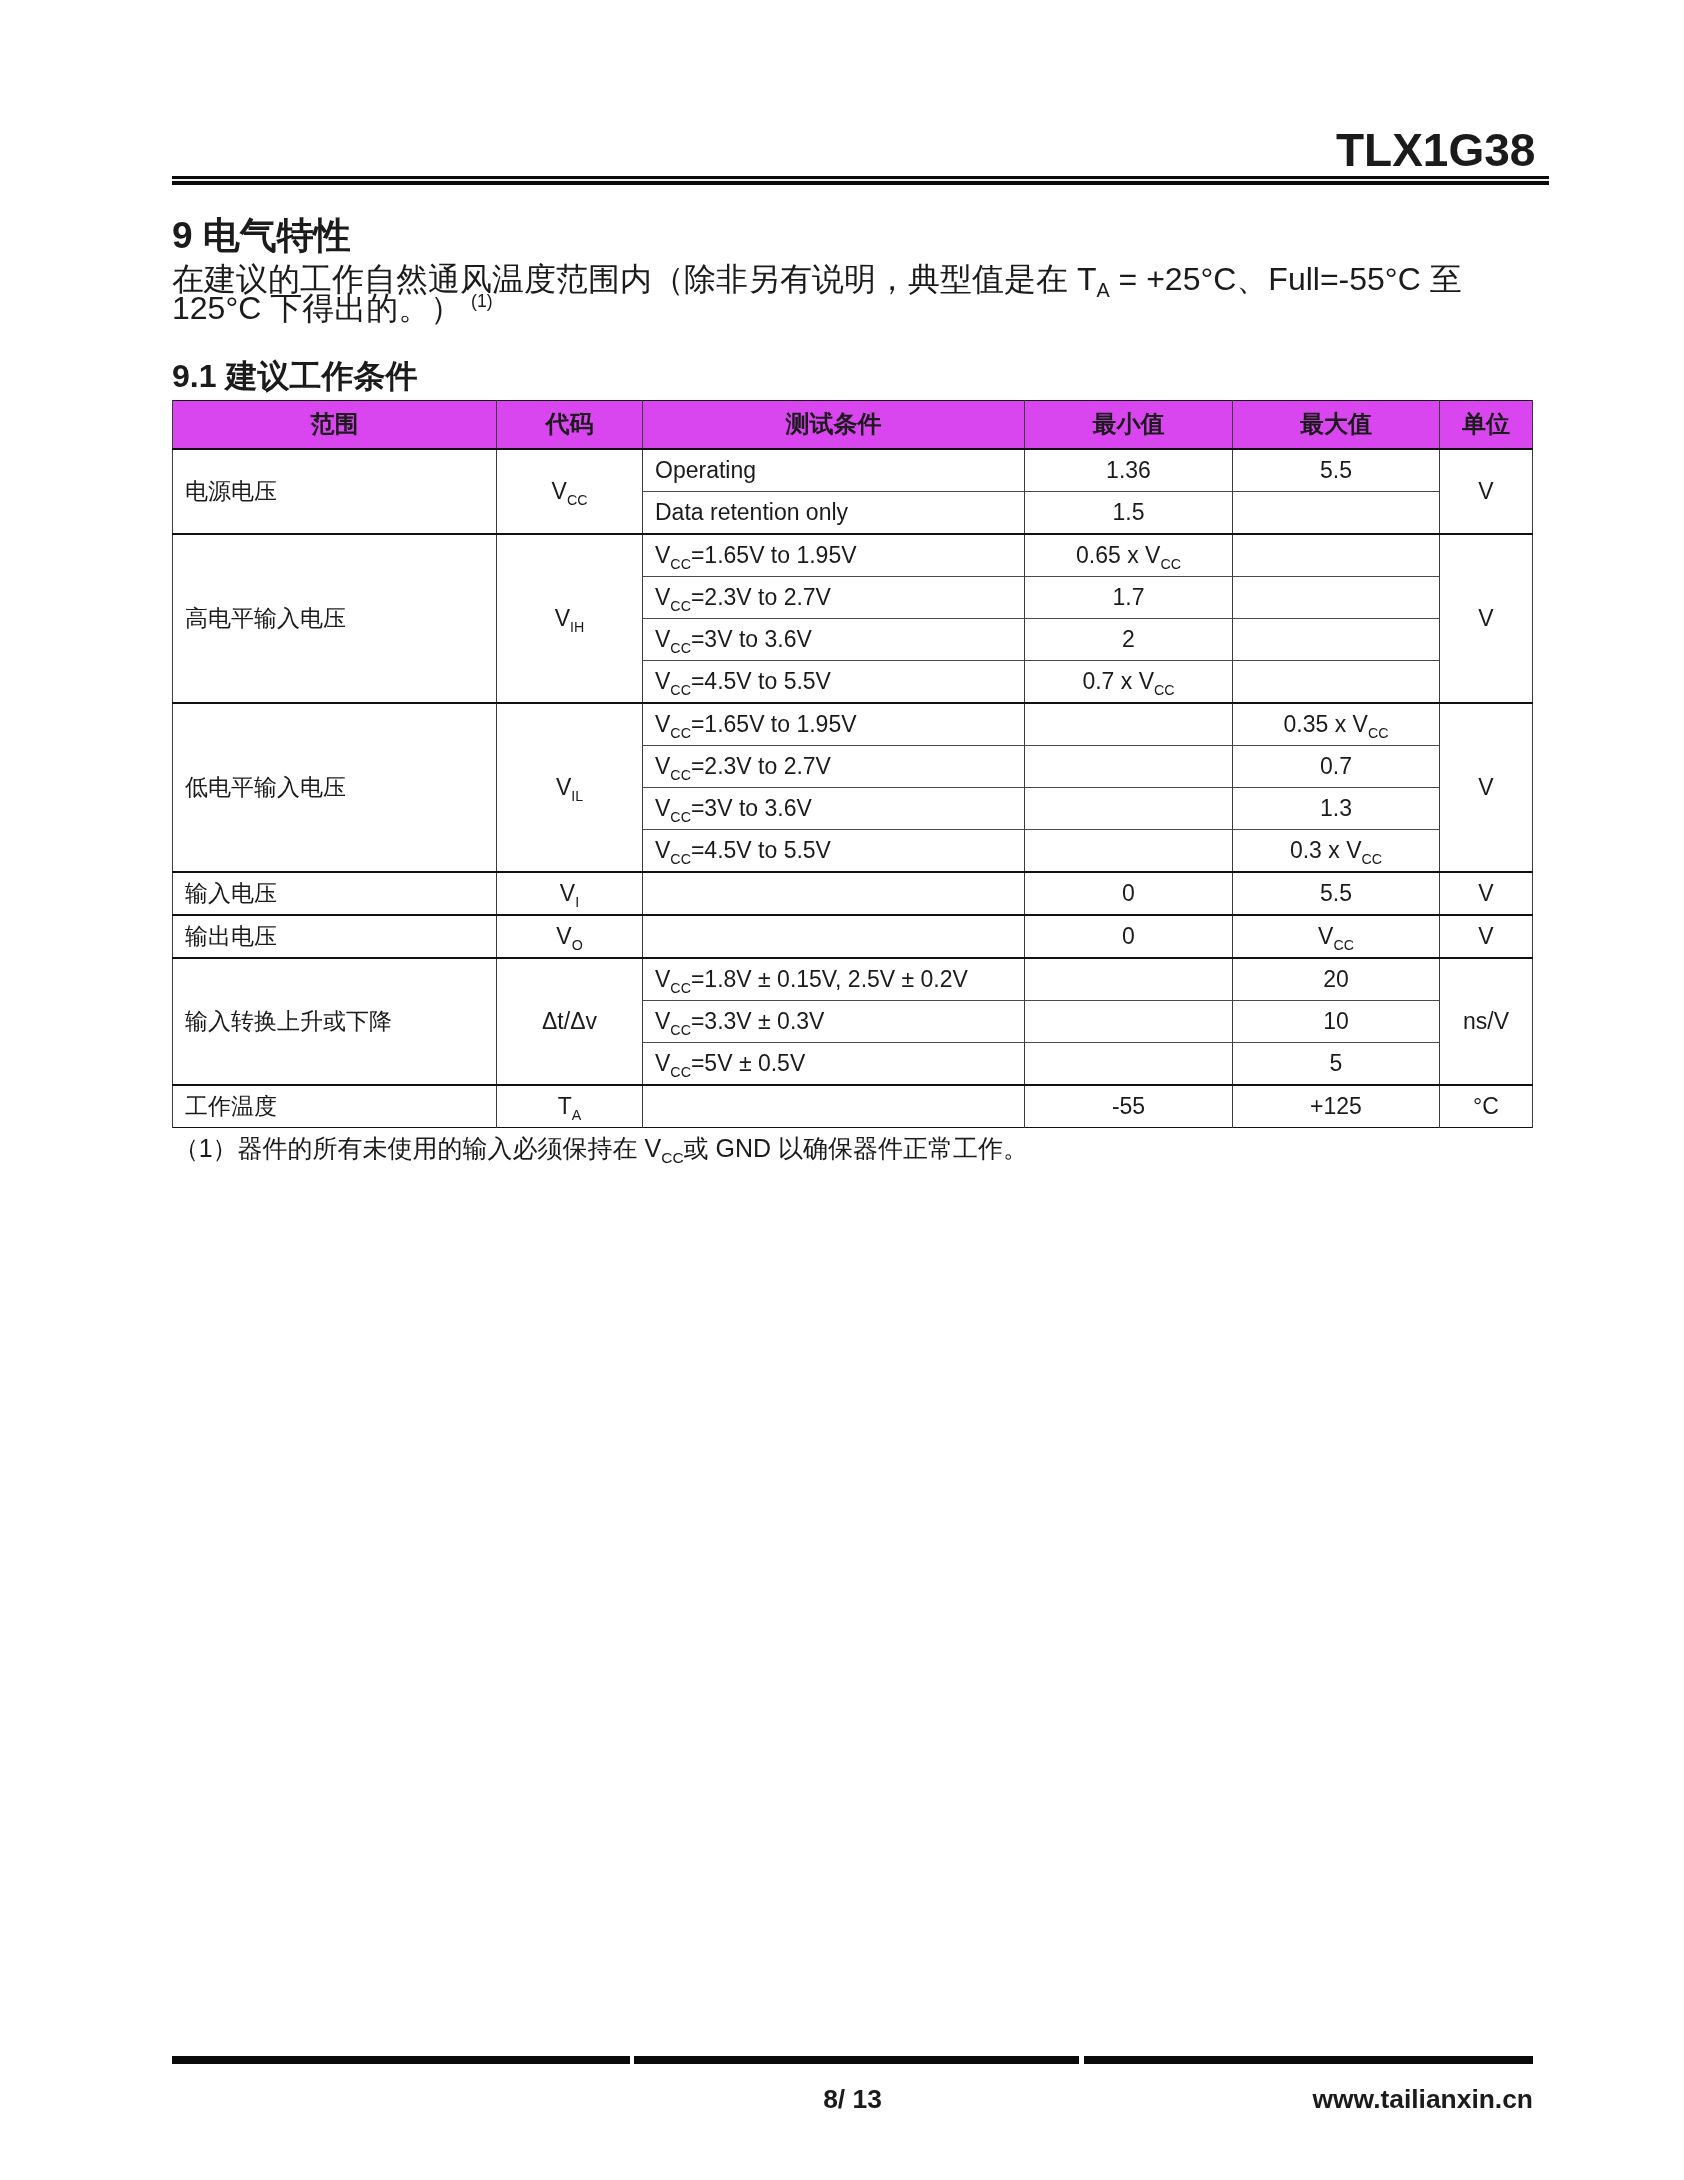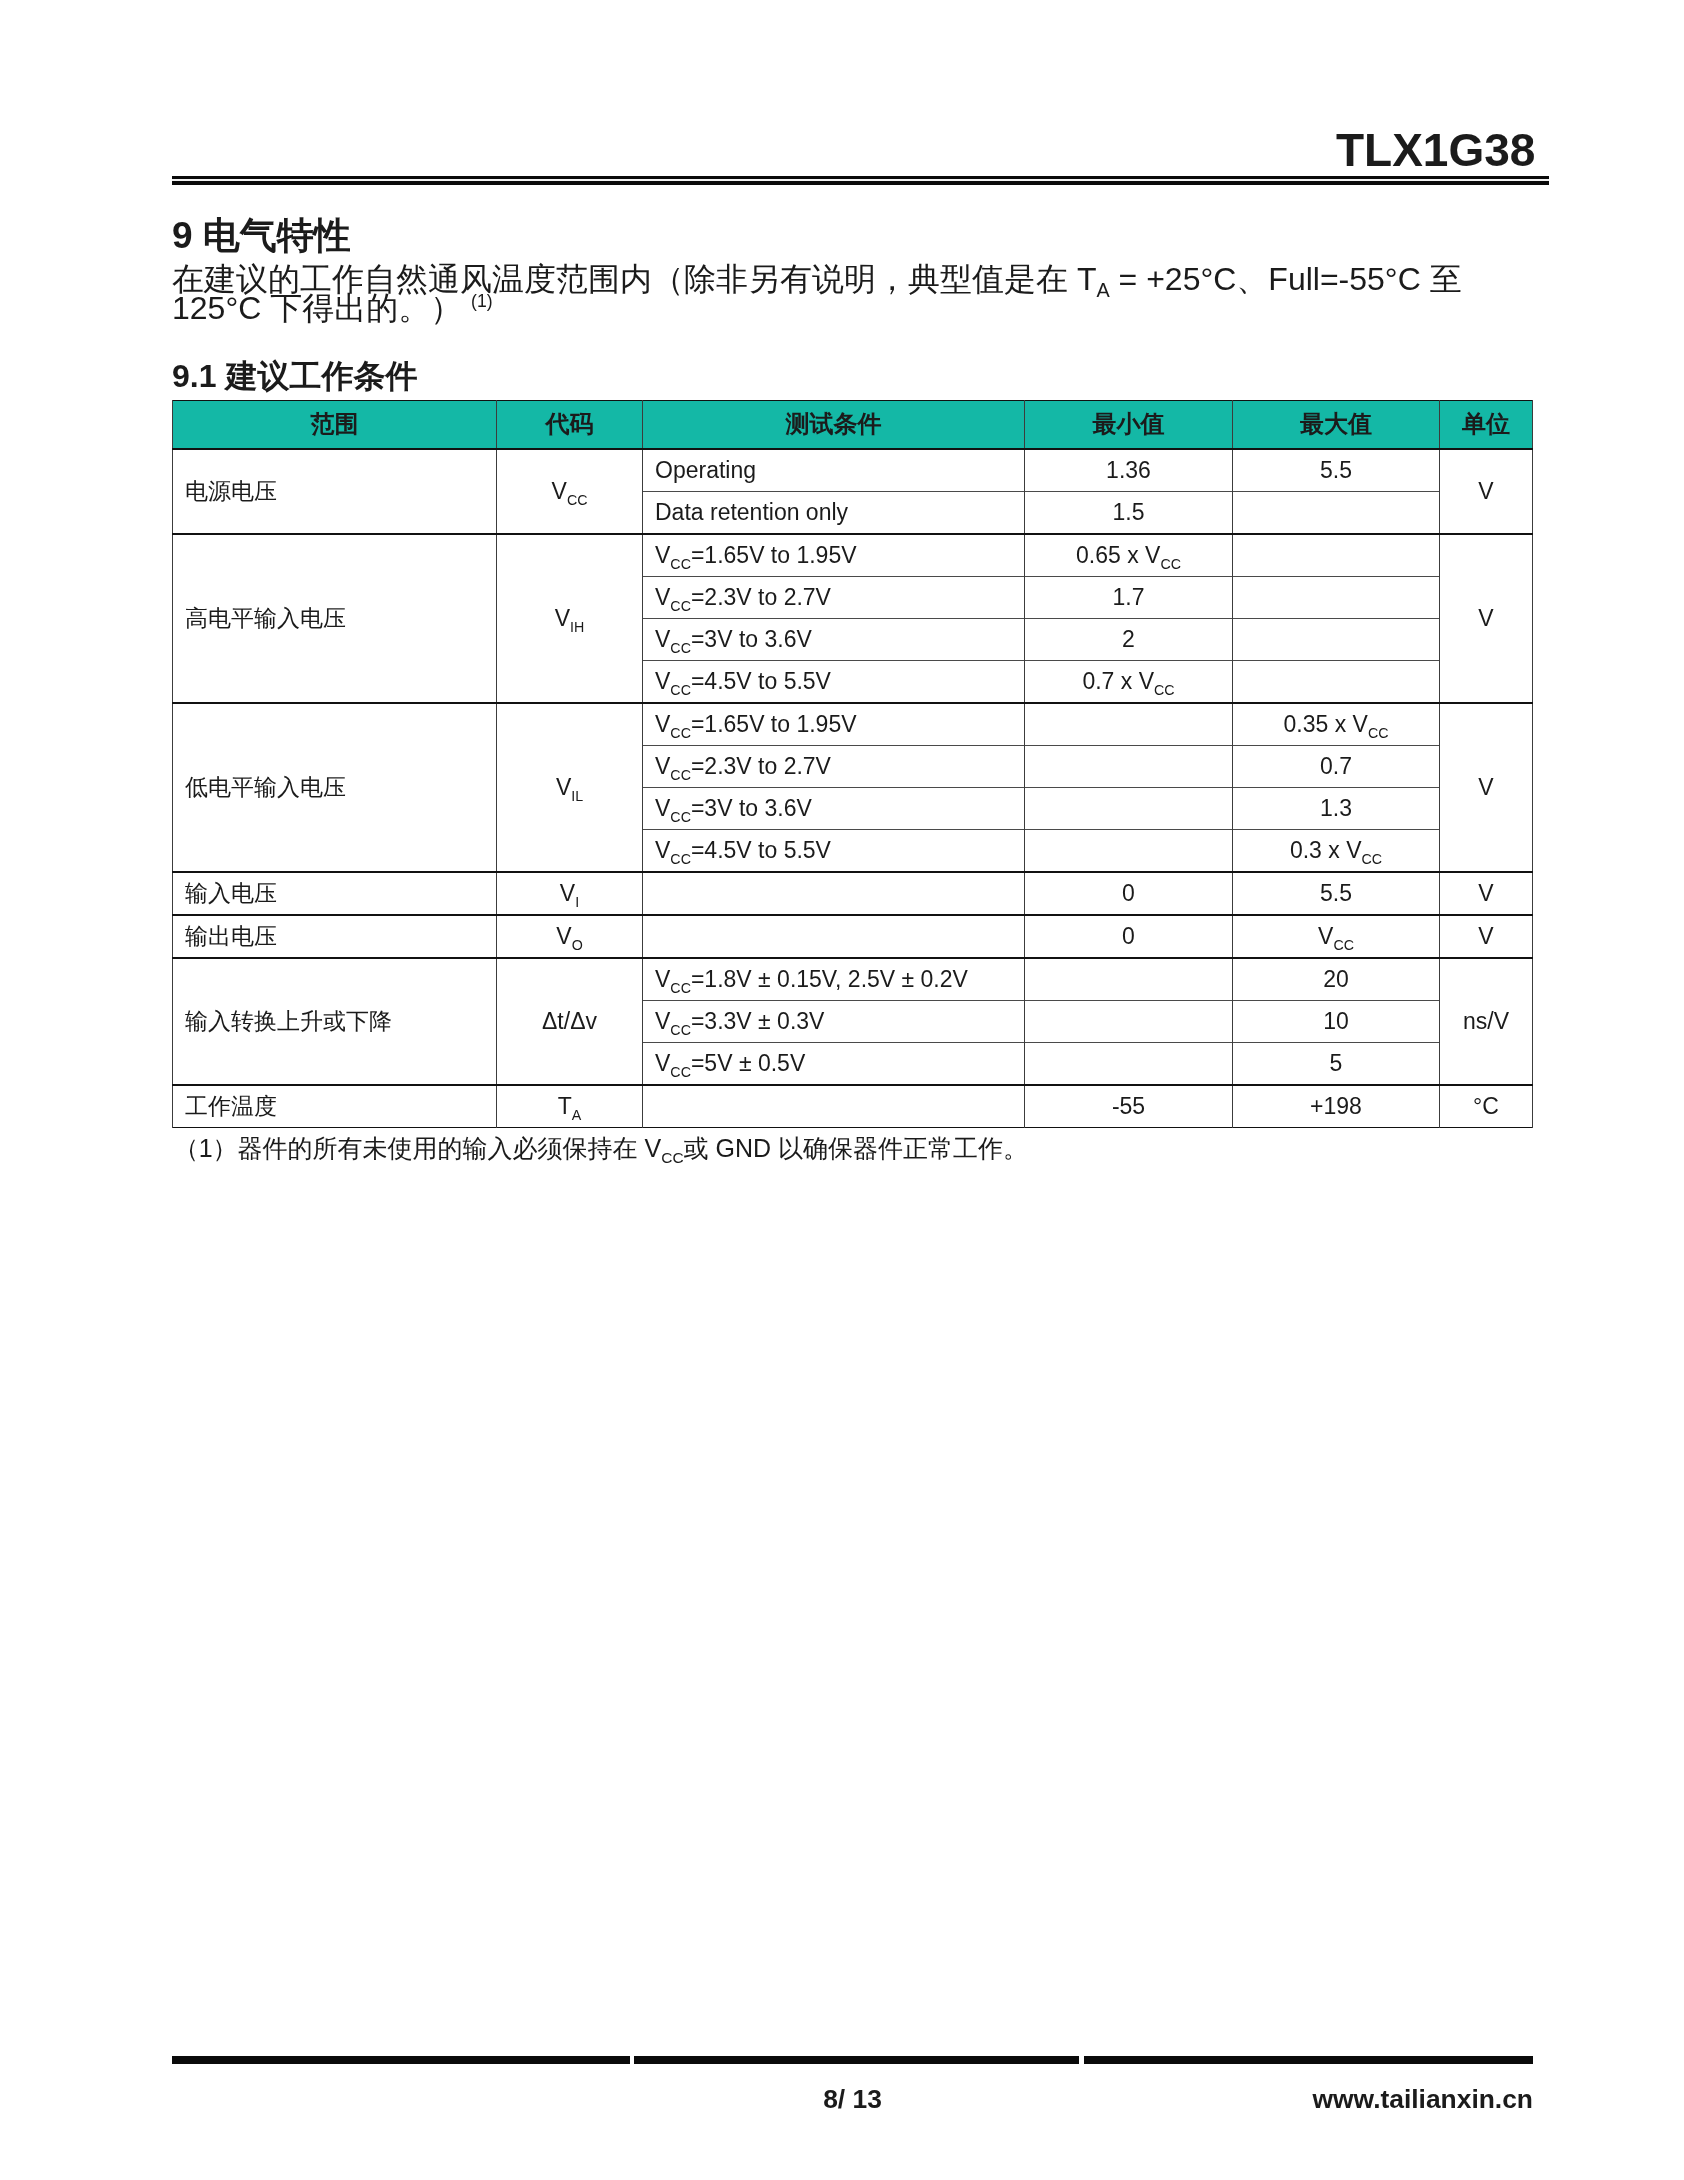--- a/index.html
+++ b/index.html
@@ -52,21 +52,21 @@
 
   table.cond-table{
     margin-top:6.8px;
     border-collapse:collapse;
     table-layout:fixed;
     width:1359px;
     border:1.7px solid #111;
     font-size:23px;
   }
   .cond-table th{
-    background:#14b8a6;
+    background:#d946ef;
     font-weight:bold;
     font-size:24px;
     height:45px;
     text-align:center;
     border-left:0.9px solid #3c3c3c;
     border-right:0.9px solid #3c3c3c;
     border-bottom:2.6px double #111;
   }
   .cond-table td{
     height:39px;
@@ -252,21 +252,21 @@
           <td class="cond">V<sub>CC</sub>=5V ± 0.5V</td>
           <td class="min"></td>
           <td class="max">5</td>
         </tr>
 
         <tr class="g-first">
           <td class="param">工作温度</td>
           <td class="code">T<sub>A</sub></td>
           <td class="cond"></td>
           <td class="min">-55</td>
-          <td class="max">+198</td>
+          <td class="max">+125</td>
           <td class="unit">°C</td>
         </tr>
       </tbody>
     </table>
 
     <p class="footnote">（1）器件的所有未使用的输入必须保持在 V<sub>CC</sub>或 GND 以确保器件正常工作。</p>
   </div>
 
   <div class="page-footer">
     <div class="footer-rule">

